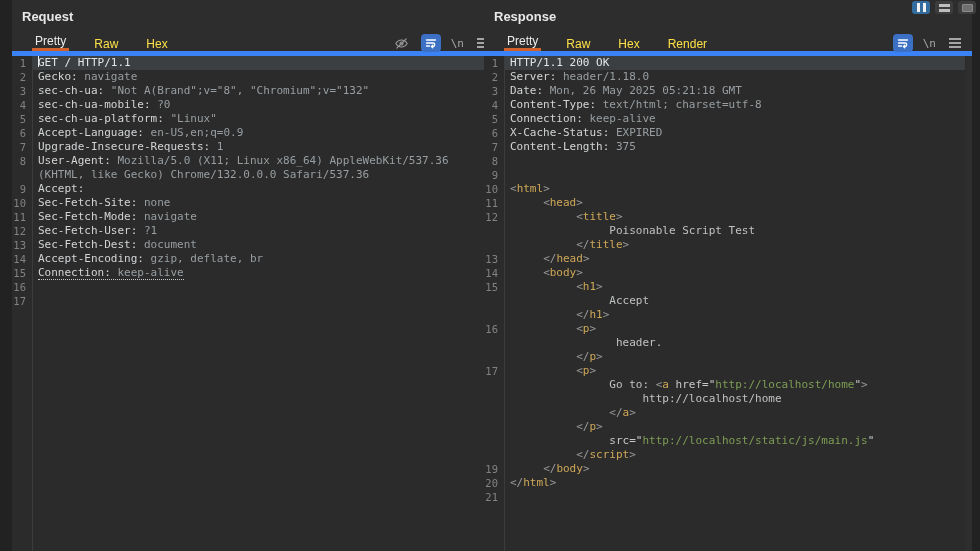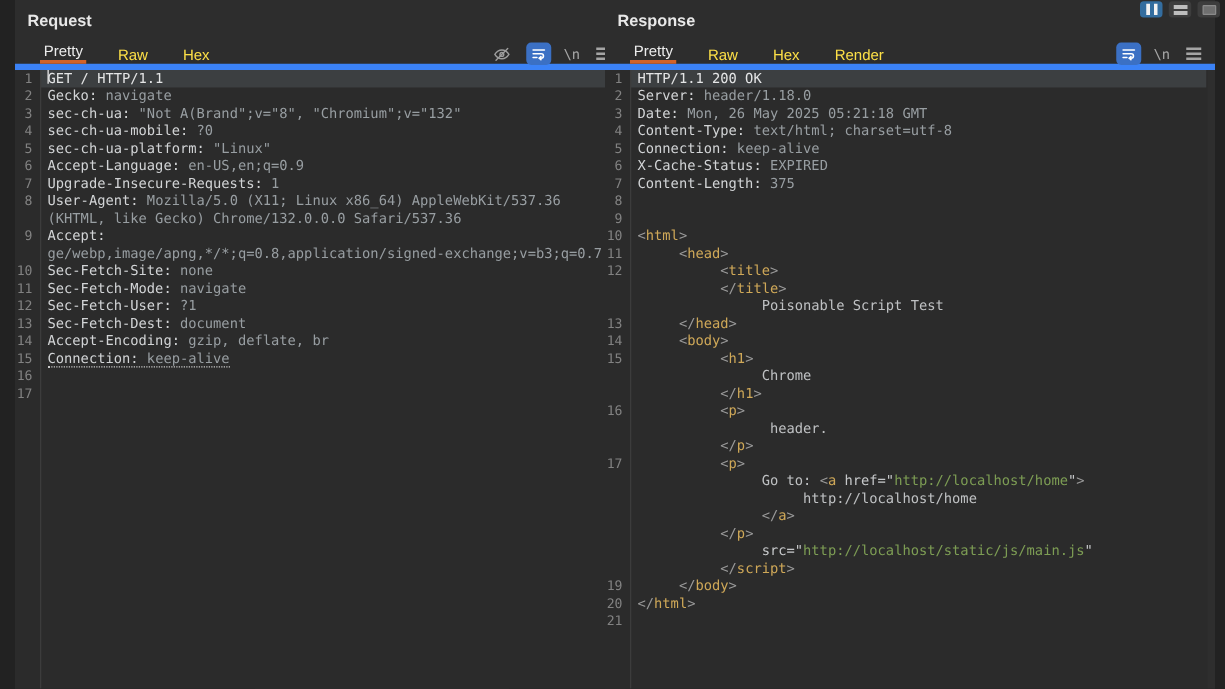--- a/index.html
+++ b/index.html
@@ -98,21 +98,20 @@
         <div class="row hl"><span class="gut">1</span><span class="code"><span class="caret"></span><span><span class="c-st">GET / HTTP/1.1</span></span></span></div>
         <div class="row"><span class="gut">2</span><span class="code"><span><span class="c-hn">Gecko:</span><span class="c-hv"> navigate</span></span></span></div>
         <div class="row"><span class="gut">3</span><span class="code"><span><span class="c-hn">sec-ch-ua:</span><span class="c-hv"> "Not A(Brand";v="8", "Chromium";v="132"</span></span></span></div>
         <div class="row"><span class="gut">4</span><span class="code"><span><span class="c-hn">sec-ch-ua-mobile:</span><span class="c-hv"> ?0</span></span></span></div>
         <div class="row"><span class="gut">5</span><span class="code"><span><span class="c-hn">sec-ch-ua-platform:</span><span class="c-hv"> "Linux"</span></span></span></div>
         <div class="row"><span class="gut">6</span><span class="code"><span><span class="c-hn">Accept-Language:</span><span class="c-hv"> en-US,en;q=0.9</span></span></span></div>
         <div class="row"><span class="gut">7</span><span class="code"><span><span class="c-hn">Upgrade-Insecure-Requests:</span><span class="c-hv"> 1</span></span></span></div>
         <div class="row"><span class="gut">8</span><span class="code"><span><span class="c-hn">User-Agent:</span><span class="c-hv"> Mozilla/5.0 (X11; Linux x86_64) AppleWebKit/537.36</span></span></span></div>
         <div class="row"><span class="gut"></span><span class="code"><span><span class="c-hv">(KHTML, like Gecko) Chrome/132.0.0.0 Safari/537.36</span></span></span></div>
         <div class="row"><span class="gut">9</span><span class="code"><span><span class="c-hn">Accept:</span></span></span></div>
-        <div class="row"><span class="gut"></span><span class="code"><span><span class="c-hv">ge/webp,image/apng,*/*;q=0.8,application/signed-exchange;v=b3;q=0.7</span></span></span></div>
         <div class="row"><span class="gut">10</span><span class="code"><span><span class="c-hn">Sec-Fetch-Site:</span><span class="c-hv"> none</span></span></span></div>
         <div class="row"><span class="gut">11</span><span class="code"><span><span class="c-hn">Sec-Fetch-Mode:</span><span class="c-hv"> navigate</span></span></span></div>
         <div class="row"><span class="gut">12</span><span class="code"><span><span class="c-hn">Sec-Fetch-User:</span><span class="c-hv"> ?1</span></span></span></div>
         <div class="row"><span class="gut">13</span><span class="code"><span><span class="c-hn">Sec-Fetch-Dest:</span><span class="c-hv"> document</span></span></span></div>
         <div class="row"><span class="gut">14</span><span class="code"><span><span class="c-hn">Accept-Encoding:</span><span class="c-hv"> gzip, deflate, br</span></span></span></div>
         <div class="row"><span class="gut">15</span><span class="code"><span class="useg"><span class="c-hn">Connection:</span><span class="c-hv"> keep-alive</span></span></span></div>
         <div class="row"><span class="gut">16</span><span class="code"><span></span></span></div>
         <div class="row"><span class="gut">17</span><span class="code"><span></span></span></div>
       </div>
     <div class="scrolltrack"></div>
@@ -149,26 +148,26 @@
         <div class="row"><span class="gut">3</span><span class="code"><span><span class="c-hn">Date:</span><span class="c-hv"> Mon, 26 May 2025 05:21:18 GMT</span></span></span></div>
         <div class="row"><span class="gut">4</span><span class="code"><span><span class="c-hn">Content-Type:</span><span class="c-hv"> text/html; charset=utf-8</span></span></span></div>
         <div class="row"><span class="gut">5</span><span class="code"><span><span class="c-hn">Connection:</span><span class="c-hv"> keep-alive</span></span></span></div>
         <div class="row"><span class="gut">6</span><span class="code"><span><span class="c-hn">X-Cache-Status:</span><span class="c-hv"> EXPIRED</span></span></span></div>
         <div class="row"><span class="gut">7</span><span class="code"><span><span class="c-hn">Content-Length:</span><span class="c-hv"> 375</span></span></span></div>
         <div class="row"><span class="gut">8</span><span class="code"><span></span></span></div>
         <div class="row"><span class="gut">9</span><span class="code"><span></span></span></div>
         <div class="row"><span class="gut">10</span><span class="code"><span><span class="c-br">&lt;</span><span class="c-tg">html</span><span class="c-br">&gt;</span></span></span></div>
         <div class="row"><span class="gut">11</span><span class="code"><span><span class="c-tx">     </span><span class="c-br">&lt;</span><span class="c-tg">head</span><span class="c-br">&gt;</span></span></span></div>
         <div class="row"><span class="gut">12</span><span class="code"><span><span class="c-tx">          </span><span class="c-br">&lt;</span><span class="c-tg">title</span><span class="c-br">&gt;</span></span></span></div>
+        <div class="row"><span class="gut"></span><span class="code"><span><span class="c-tx">               Poisonable Script Test</span></span></span></div>
         <div class="row"><span class="gut"></span><span class="code"><span><span class="c-tx">          </span><span class="c-br">&lt;/</span><span class="c-tg">title</span><span class="c-br">&gt;</span></span></span></div>
-        <div class="row"><span class="gut"></span><span class="code"><span><span class="c-tx">               Poisonable Script Test</span></span></span></div>
         <div class="row"><span class="gut">13</span><span class="code"><span><span class="c-tx">     </span><span class="c-br">&lt;/</span><span class="c-tg">head</span><span class="c-br">&gt;</span></span></span></div>
         <div class="row"><span class="gut">14</span><span class="code"><span><span class="c-tx">     </span><span class="c-br">&lt;</span><span class="c-tg">body</span><span class="c-br">&gt;</span></span></span></div>
         <div class="row"><span class="gut">15</span><span class="code"><span><span class="c-tx">          </span><span class="c-br">&lt;</span><span class="c-tg">h1</span><span class="c-br">&gt;</span></span></span></div>
-        <div class="row"><span class="gut"></span><span class="code"><span><span class="c-tx">               Chrome</span></span></span></div>
+        <div class="row"><span class="gut"></span><span class="code"><span><span class="c-tx">               Accept</span></span></span></div>
         <div class="row"><span class="gut"></span><span class="code"><span><span class="c-tx">          </span><span class="c-br">&lt;/</span><span class="c-tg">h1</span><span class="c-br">&gt;</span></span></span></div>
         <div class="row"><span class="gut">16</span><span class="code"><span><span class="c-tx">          </span><span class="c-br">&lt;</span><span class="c-tg">p</span><span class="c-br">&gt;</span></span></span></div>
         <div class="row"><span class="gut"></span><span class="code"><span><span class="c-tx">                header.</span></span></span></div>
         <div class="row"><span class="gut"></span><span class="code"><span><span class="c-tx">          </span><span class="c-br">&lt;/</span><span class="c-tg">p</span><span class="c-br">&gt;</span></span></span></div>
         <div class="row"><span class="gut">17</span><span class="code"><span><span class="c-tx">          </span><span class="c-br">&lt;</span><span class="c-tg">p</span><span class="c-br">&gt;</span></span></span></div>
         <div class="row"><span class="gut"></span><span class="code"><span><span class="c-tx">               Go to: </span><span class="c-br">&lt;</span><span class="c-tg">a</span><span class="c-at"> href="</span><span class="c-sr">http://localhost/home</span><span class="c-at">"</span><span class="c-br">&gt;</span></span></span></div>
         <div class="row"><span class="gut"></span><span class="code"><span><span class="c-tx">                    http://localhost/home</span></span></span></div>
         <div class="row"><span class="gut"></span><span class="code"><span><span class="c-tx">               </span><span class="c-br">&lt;/</span><span class="c-tg">a</span><span class="c-br">&gt;</span></span></span></div>
         <div class="row"><span class="gut"></span><span class="code"><span><span class="c-tx">          </span><span class="c-br">&lt;/</span><span class="c-tg">p</span><span class="c-br">&gt;</span></span></span></div>
         <div class="row"><span class="gut"></span><span class="code"><span><span class="c-at">               src="</span><span class="c-sr">http://localhost/static/js/main.js</span><span class="c-at">"</span></span></span></div>

